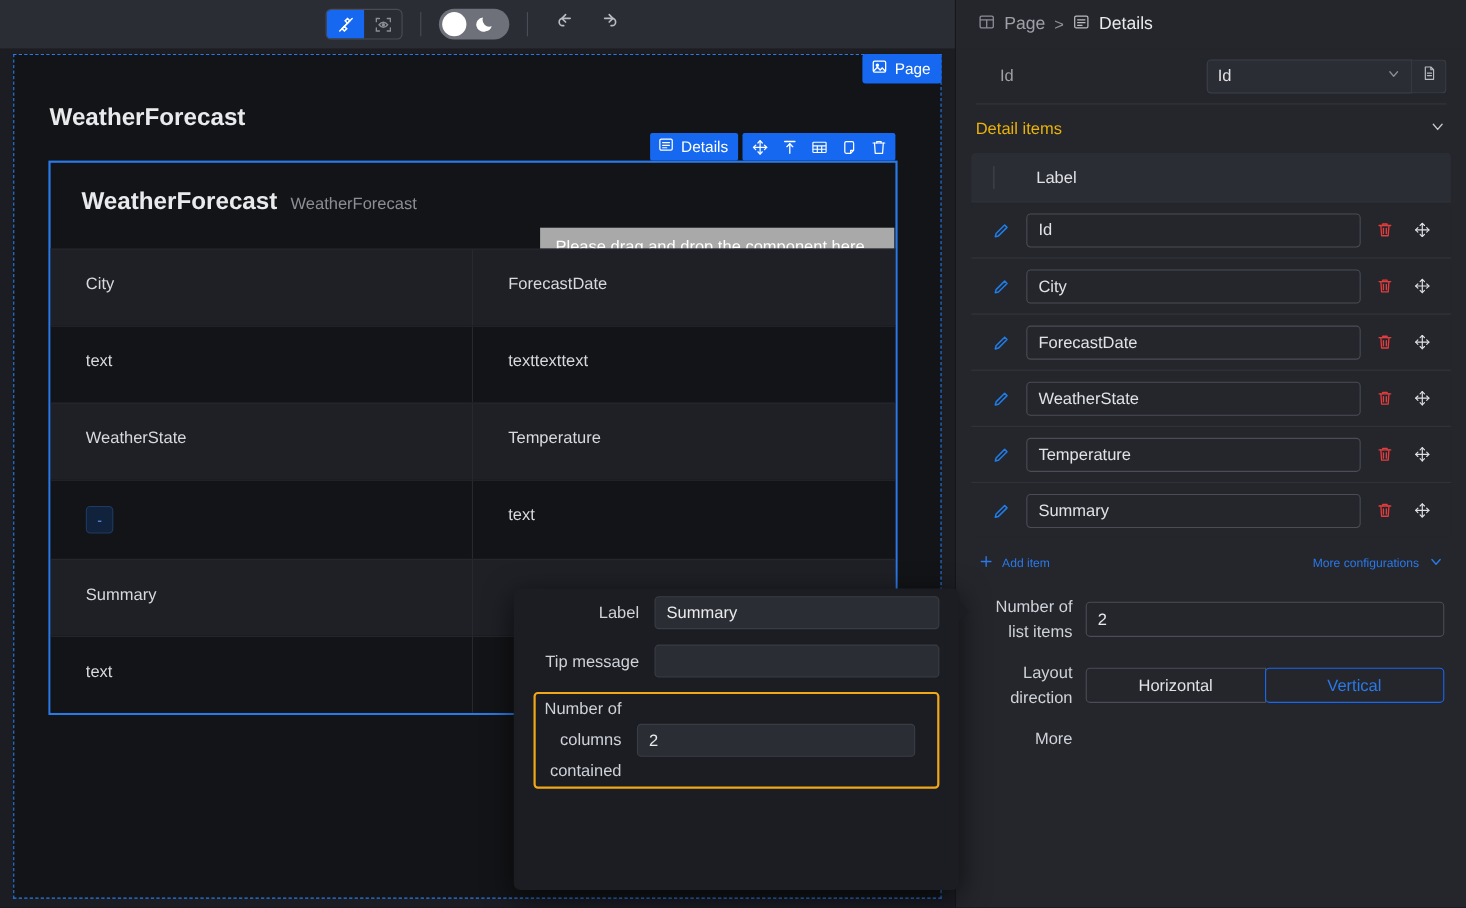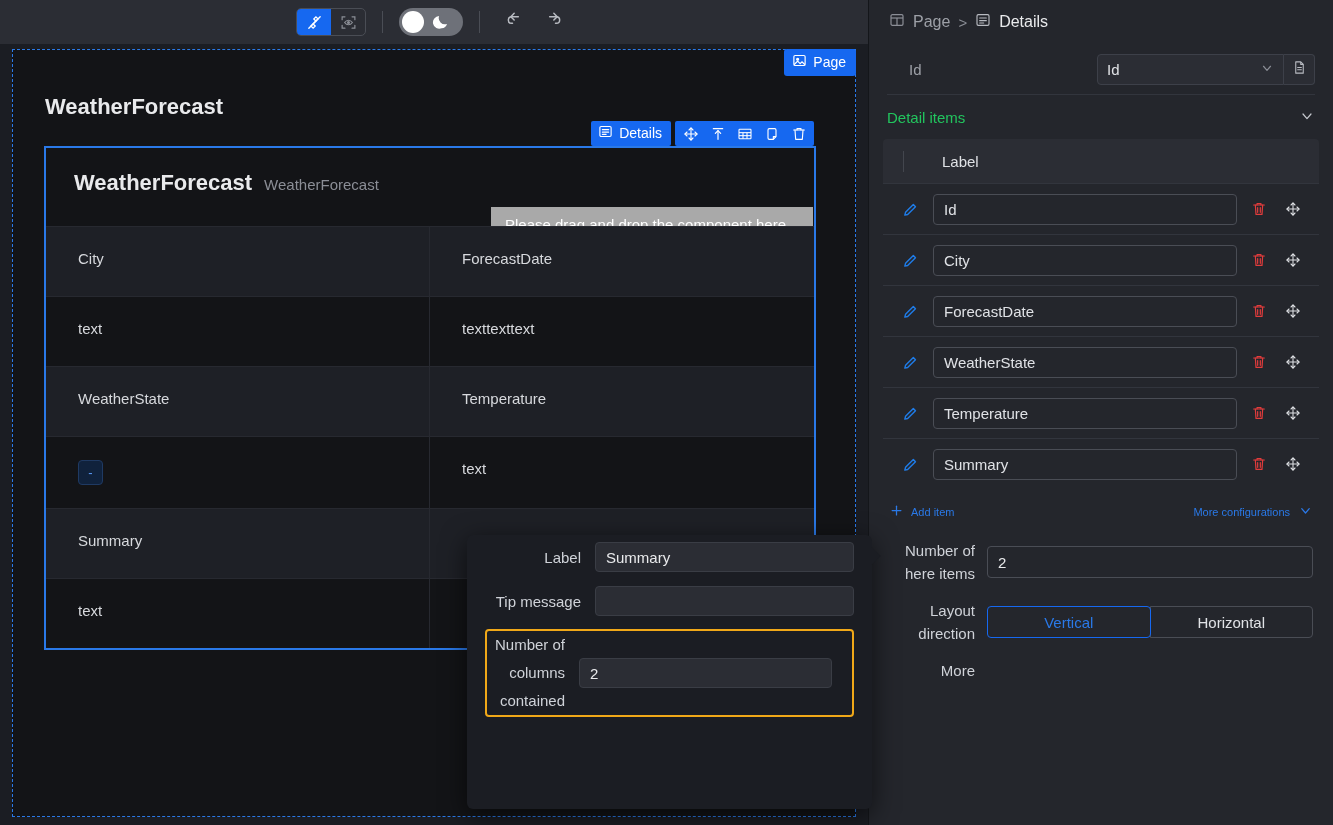--- a/index.html
+++ b/index.html
@@ -155,21 +155,21 @@
     padding: 0 9px; font-size: 15px; color: #e0e2e6; cursor: pointer;
   }
   .select-addon {
     width: 31px; height: 31px; background: #2b2d34; border: 1px solid #3d4049; border-left: none;
     border-radius: 0 4px 4px 0; display: flex; align-items: center; justify-content: center; cursor: pointer;
   }
   .divline { height: 1px; background: #32353d; margin: 0 18px; }
 
   .section-head {
     height: 44px; display: flex; align-items: center; justify-content: space-between;
-    padding: 0 18px; font-size: 15px; color: #22c55e; cursor: pointer;
+    padding: 0 18px; font-size: 15px; color: #eab308; cursor: pointer;
   }
   .items-card { margin: 0 14px; background: #2b2d34; border-radius: 4px 4px 0 0; }
   .items-head { height: 44px; display: flex; align-items: center; padding-left: 20px; }
   .items-head-label { font-size: 15px; color: #dfe1e5; padding-left: 38px; border-left: 1px solid #43464e; padding-top: 2px; padding-bottom: 2px;}
   .item-row {
     display: flex; align-items: center; gap: 10px; height: 51px;
     padding: 0 14px 0 14px; border-top: 1px solid #32353d; background: #24262c;
     margin: 0 14px;
   }
   .item-edit { width: 26px; display: flex; justify-content: center; cursor: pointer; }
@@ -651,29 +651,29 @@
         <span>More configurations</span>
         <span>
           <svg width="15" height="15" viewBox="0 0 24 24" fill="none" stroke="#2a79e8" stroke-width="2" stroke-linecap="round" stroke-linejoin="round">
               <polyline points="6,9 12,16 18,9"></polyline>
             </svg>
         </span>
       </div>
     </div>
 
     <div class="cfg-row">
-      <div class="cfg-label">Number of here items</div>
+      <div class="cfg-label">Number of list items</div>
       <input class="cfg-input" value="2" style="">
     </div>
 
     <div class="cfg-row">
       <div class="cfg-label">Layout direction</div>
       <div class="btn-group">
+        <div class="grp-btn">Horizontal</div>
         <div class="grp-btn sel">Vertical</div>
-        <div class="grp-btn">Horizontal</div>
       </div>
     </div>
 
     <div class="cfg-row">
       <div class="cfg-label">More</div>
     </div>
 
   </div>
 </div>
 

